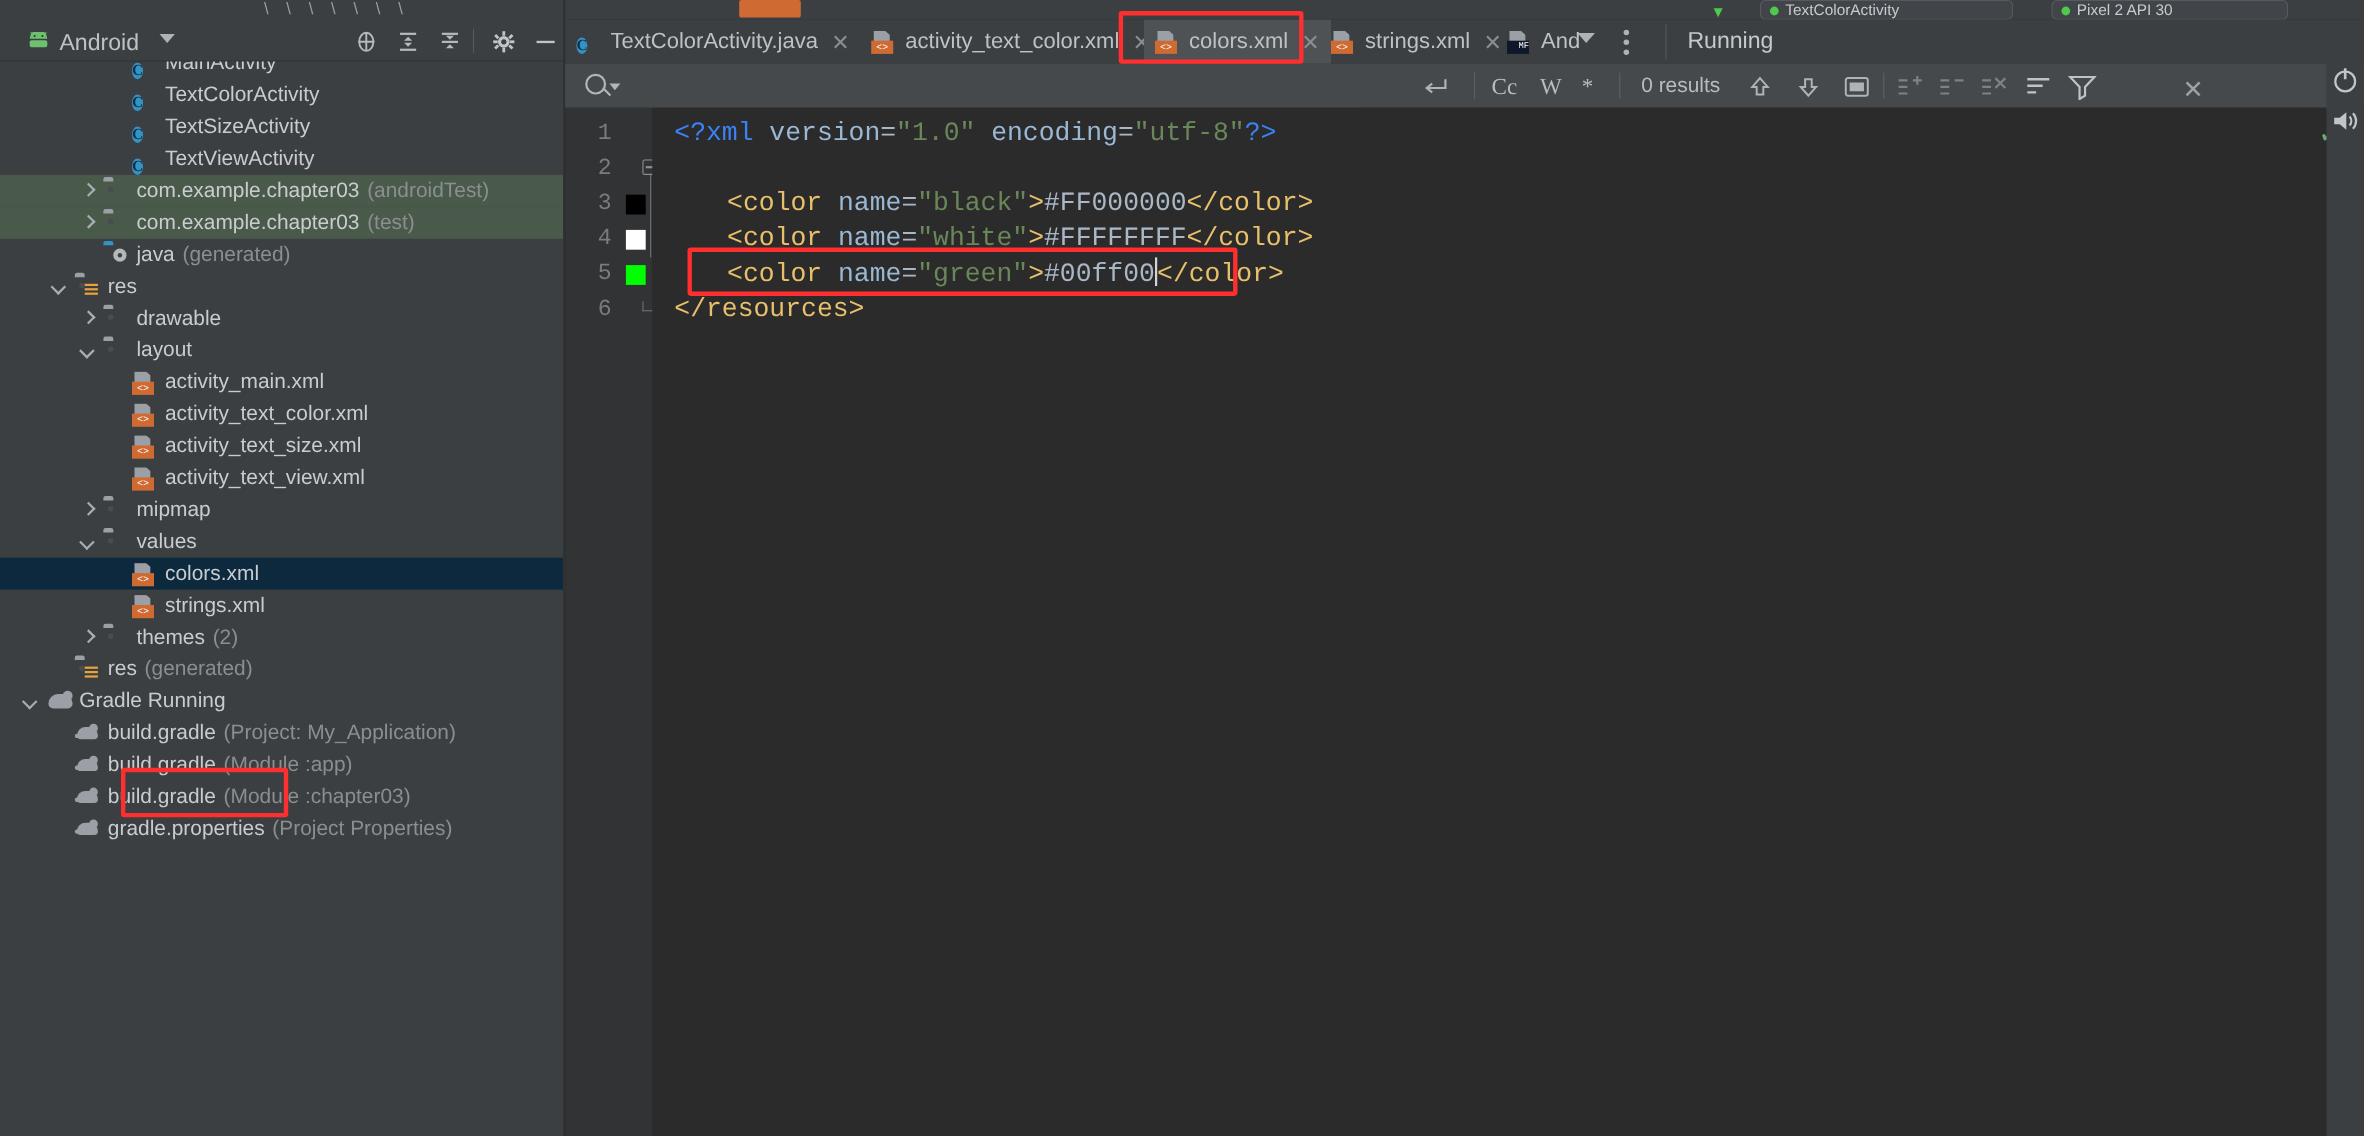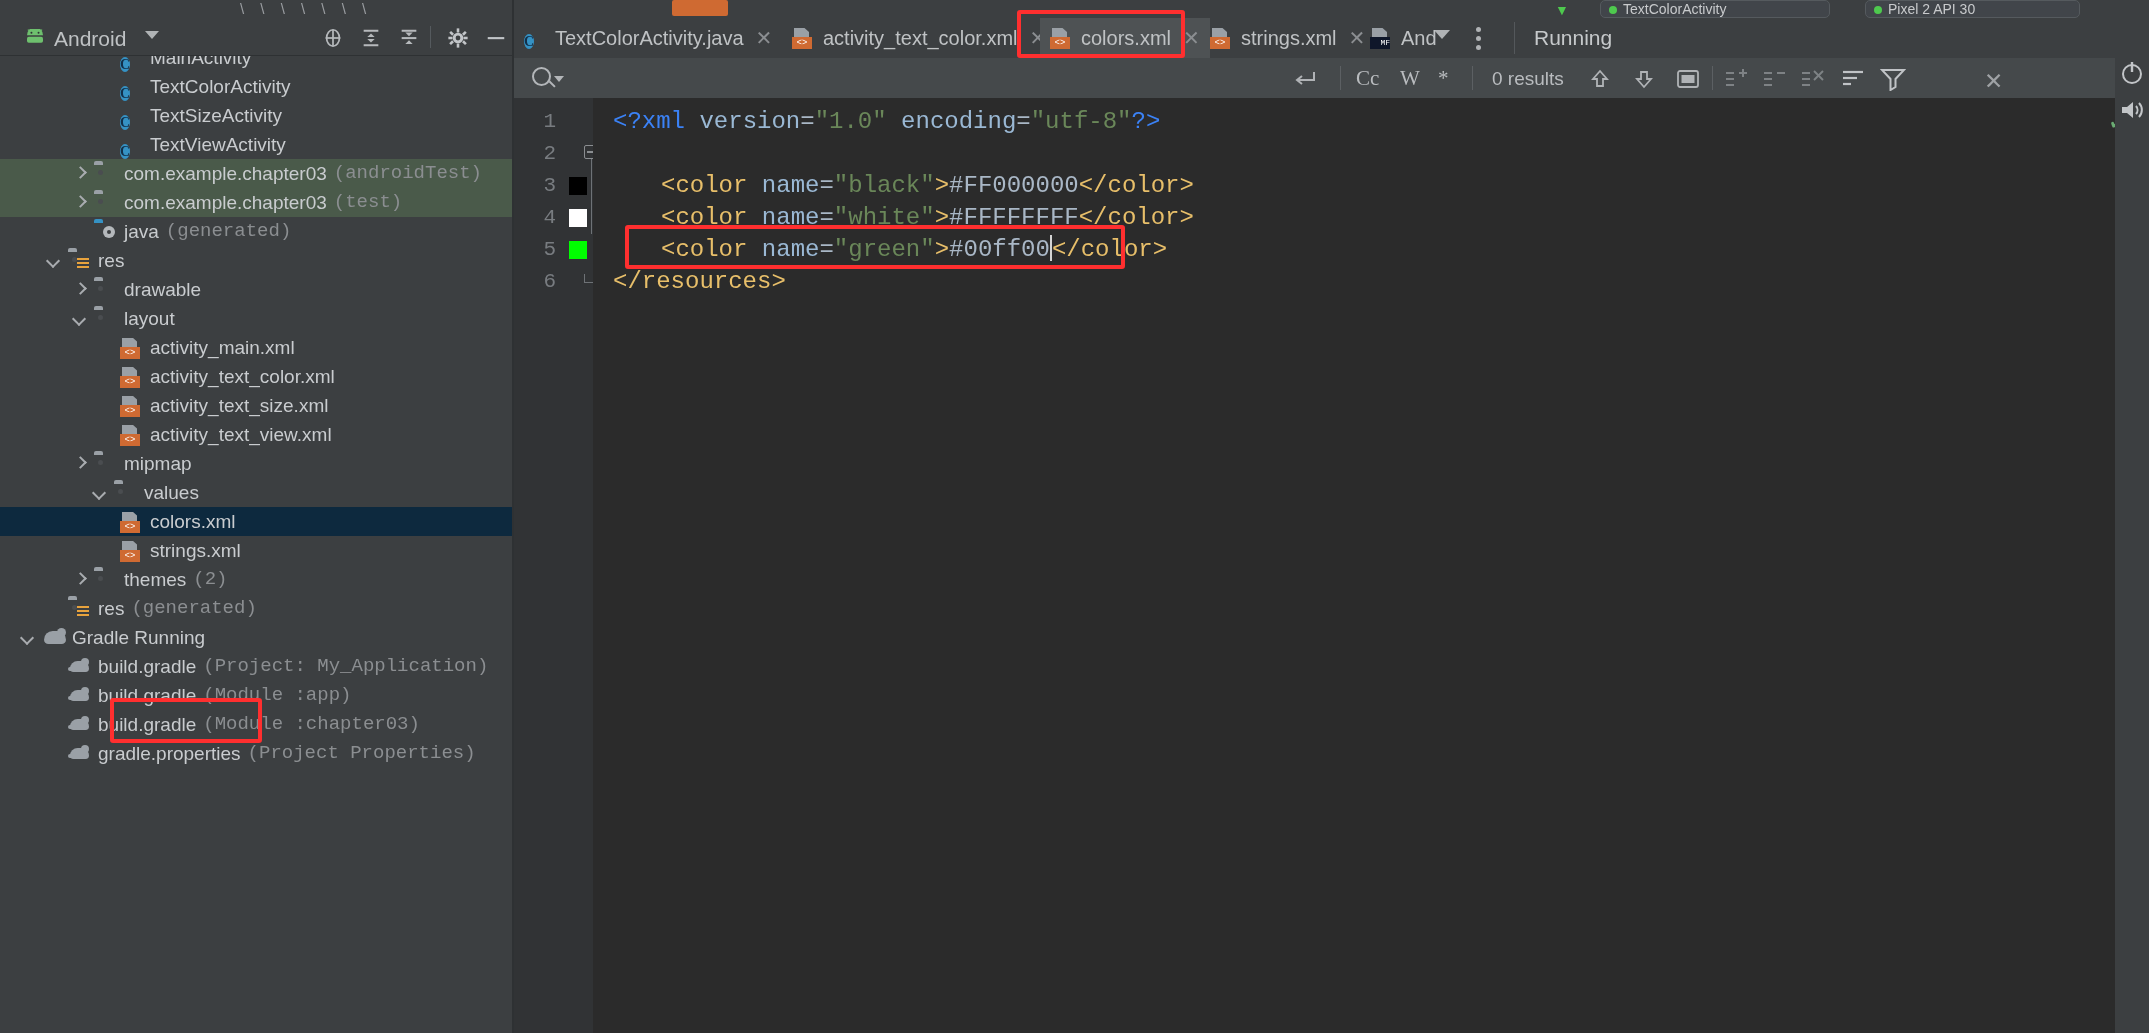--- a/index.html
+++ b/index.html
@@ -52,21 +52,21 @@
   .chev.right::before {
     content:""; position:absolute; left:2px; top:1px; width:7px; height:7px;
     border-right:2.2px solid #a9acb0; border-top:2.2px solid #a9acb0; transform: rotate(45deg);
   }
   .chev.down::before {
     content:""; position:absolute; left:0px; top:2px; width:8px; height:8px;
     border-right:2.2px solid #a9acb0; border-bottom:2.2px solid #a9acb0; transform: rotate(45deg);
   }
   .ico { width: 22px; height: 20px; flex: 0 0 auto; margin-right: 8px; position: relative; }
   .lbl { flex: 0 0 auto; }
-  .sub { color: #8b8e91; margin-left: 7px; font-family: Liberation Mono, monospace; }
+  .sub { color: #8b8e91; margin-left: 7px; }
 
   
   .ico-class { border-radius: 50%; width:20px;height:20px; background:#3592c4;
     color:#12304a; font-size:14px; font-weight:bold; line-height:20px; text-align:center;
     font-family:"Liberation Serif", serif; }
   
   .ico-folder { width:22px;height:17px; background:#9aa0a6; border-radius:2px; position:relative; margin-top:2px;}
   .ico-folder::before { content:""; position:absolute; left:0; top:-3px; width:9px;height:4px;background:#9aa0a6;border-radius:2px 2px 0 0;}
   .ico-folder::after { content:""; position:absolute; left:4px; top:6px; width:5px;height:5px;border-radius:50%;background:#4a4d50;}
   .ico-folder.blue { background:#3592c4; }
@@ -320,21 +320,21 @@
         <div class="node" style="padding-left: 100px;">
           <span class="chev"></span>
           <span class="ico"><span class="ico-xml"><span class="pg"></span><span class="tag">&lt;&gt;</span></span></span>
           <span class="lbl">activity_text_view.xml</span>
         </div>
         <div class="node" style="padding-left: 74px;">
           <span class="chev right"></span>
           <span class="ico"><span class="ico-folder"></span></span>
           <span class="lbl">mipmap</span>
         </div>
-        <div class="node" style="padding-left: 94px;">
+        <div class="node" style="padding-left: 74px;">
           <span class="chev down"></span>
           <span class="ico"><span class="ico-folder"></span></span>
           <span class="lbl">values</span>
         </div>
         <div class="node sel-blue" style="padding-left: 100px;">
           <span class="chev"></span>
           <span class="ico"><span class="ico-xml"><span class="pg"></span><span class="tag">&lt;&gt;</span></span></span>
           <span class="lbl">colors.xml</span>
         </div>
         <div class="node" style="padding-left: 100px;">

